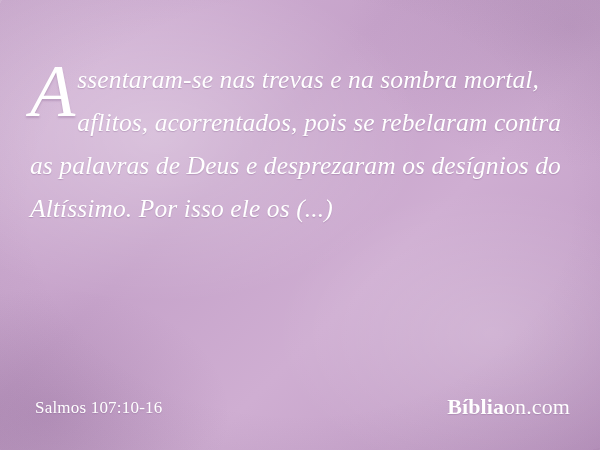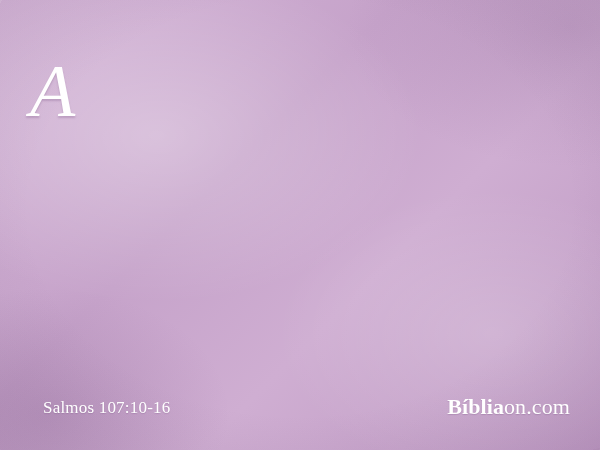--- a/index.html
+++ b/index.html
@@ -68,21 +68,21 @@
     font-size: 74px;
     line-height: 54px;
     font-style: italic;
     padding: 4px 2px 0 0;
     margin-top: 2px;
     text-shadow: 0 2px 2px rgba(120,80,130,0.28);
   }
 
   .footer {
     position: absolute;
-    left: 12px;
+    left: 4px;
     right: 0;
     bottom: 26px;
     height: 30px;
     z-index: 3;
   }
   .reference {
     position: absolute;
     left: 31px;
     top: 4px;
     color: #ffffff;
@@ -107,21 +107,21 @@
 </style>
 </head>
 <body>
 
 <div class="card">
 
   <div class="texture"></div>
   <div class="vignette"></div>
 
   <div class="verse">
-    <span class="dropcap">A</span>
+    <span class="dropcap">A</span><span>ssentaram-se nas trevas e na sombra mortal, aflitos, acorrentados, pois se rebelaram contra as palavras de Deus e desprezaram os desígnios do Altíssimo. Por isso ele os (...)</span>
   </div>
 
   <div class="footer">
     <div class="reference">Salmos 107:10-16</div>
     <div class="brand"><span class="brand-main">Bíblia</span><span class="brand-suffix">on.com</span></div>
   </div>
 
 </div>
 
 </body></html>

